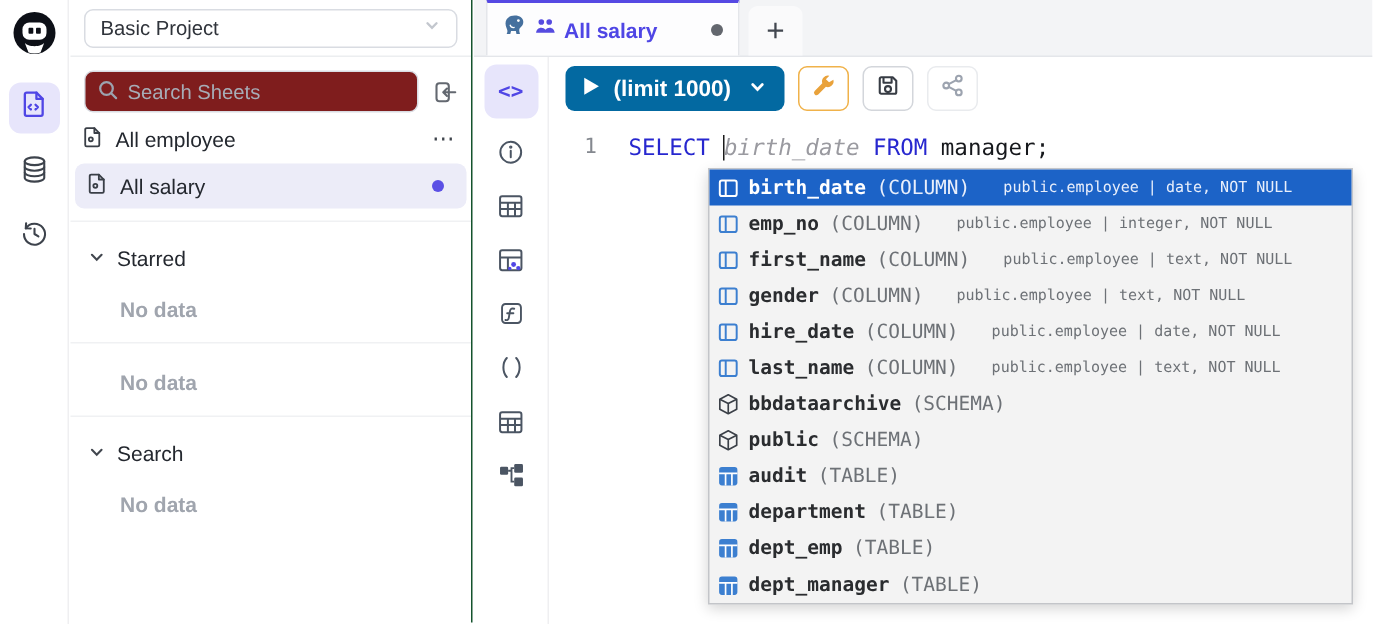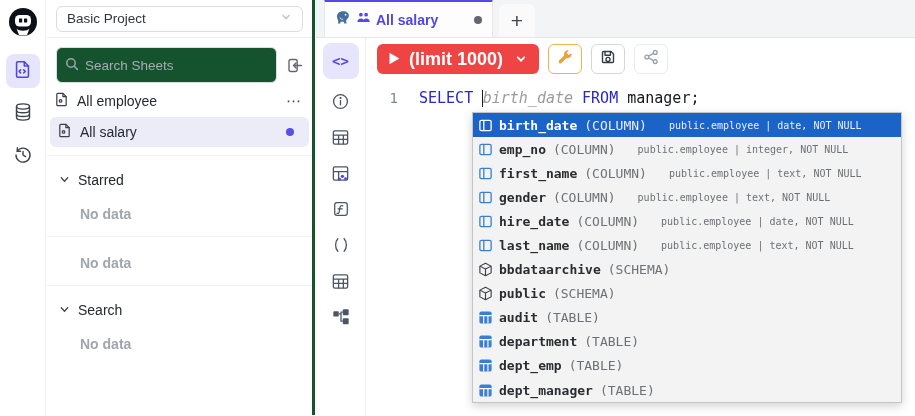--- a/index.html
+++ b/index.html
@@ -11,28 +11,28 @@
   .rail { position:absolute; left:0; top:0; bottom:0; width:46px;
     border-right:1px solid #efeff1; display:flex; flex-direction:column; align-items:center; background:#fff;}
   .logo { margin-top:7px; }
   .rail-btn { width:34px; height:34px; border-radius:8px; display:flex; align-items:center;
     justify-content:center; margin-top:13px; color:#3d434c; cursor:pointer;}
   .rail-btn.sel { background:#e7e5fb; color:#5046e5; }
   .rail-ic { margin-top:9px; }
 
   
   .sidebar { position:absolute; left:47px; top:0; bottom:1px; width:268px;
-    border-right:3px solid #14532d; background:#fff;text-align:center; }
+    border-right:1px solid #14532d; background:#fff;text-align:center; }
   .sb-top { height:38px; border-bottom:1px solid #eceef0; display:flex; align-items:center; padding:0 9px; }
   .project-select { flex:1; height:26px; border:1px solid #d9dce2; border-radius:6px;
     display:flex; align-items:center; padding:0 10px; font-size:13.5px; color:#30343b; background:#fff; cursor:pointer;}
   .project-select .chev { margin-left:auto; }
   .search-row { display:flex; align-items:center; padding:9px 9px 3px 9px; }
-  .search-input { flex:1; height:36px; border:1px solid #d9dce2; border-radius:6px;
-    display:flex; align-items:center; padding:0 8px; gap:6px; color:#a7acb6; font-size:13.5px; background:#14532d;}
+  .search-input { flex:1; height:28px; border:1px solid #d9dce2; border-radius:6px;
+    display:flex; align-items:center; padding:0 8px; gap:6px; color:#a7acb6; font-size:13.5px; background:#7f1d1d;}
   .import-btn { margin-left:9px; display:flex; cursor:pointer; }
   .tree-head { display:flex; align-items:center; height:28px; padding:0 12px; gap:8px;
     font-size:14px; color:#24282f; margin-top:4px; cursor:pointer;}
   .tree-item { display:flex; align-items:center; height:30px; padding:0 10px 0 7px; gap:8px;
     font-size:14px; color:#24282f; cursor:pointer;}
   .tree-item.sel { background:#ececf8; border-radius:6px; margin:1px 3px; }
   .more { margin-left:auto; color:#3f444c; font-size:15px; letter-spacing:1px; line-height:10px; cursor:pointer;}
   .blue-dot { width:8px; height:8px; border-radius:50%; background:#5b50e5; margin-left:auto; margin-right:5px;}
   .divider { border-top:1px solid #f0f1f3; margin-top:8px; }
   .section { padding-top:6px; }
@@ -52,22 +52,22 @@
     display:flex; align-items:center; justify-content:center; font-size:21px; color:#424750; cursor:pointer;}
   .mainbody { display:flex; height:378px; }
   .iconstrip { width:50px; border-right:1px solid #efeff1; display:flex; flex-direction:column; align-items:center; }
   .code-btn { width:36px; height:36px; margin-top:5px; background:#e7e5fb; border-radius:8px; color:#5046e5;
     display:flex; align-items:center; justify-content:center;
     font-family:"DejaVu Sans Mono",monospace; font-weight:bold; font-size:14px; cursor:pointer;}
   .strip-ic { width:28px; height:28px; margin-top:8px; display:flex; align-items:center;
     justify-content:center; color:#4b5563; cursor:pointer;}
   .editorcol { flex:1; display:flex; flex-direction:column; }
   .toolbar { height:42px; display:flex; align-items:center; padding-left:11px; }
-  .run-btn { height:30px; background:#ef4444; border-radius:6px; color:#fff; display:flex;
-    align-items:center; padding:0 12px; gap:9px; font-size:18px; font-weight:700; cursor:pointer;}
+  .run-btn { height:30px; background:#0369a1; border-radius:6px; color:#fff; display:flex;
+    align-items:center; padding:0 12px; gap:9px; font-size:15px; font-weight:700; cursor:pointer;}
   .tool-btn { height:30px; width:34px; border:1px solid #d3d6db; border-radius:6px; background:#fff;
     display:flex; align-items:center; justify-content:center; margin-left:9px; cursor:pointer;}
   .wrench-btn { border-color:#f0b24a; }
   .share-btn { border-color:#e9ebee; }
 
   
   .editor { flex:1; position:relative; font-family:"DejaVu Sans Mono",monospace; font-size:15px; background:#fff;}
   .code-line { display:flex; align-items:center; padding-top:9px; }
   .gutter { width:32px; text-align:right; color:#84888f; font-size:14px; }
   .code { margin-left:21px; color:#16181c; white-space:pre; }

